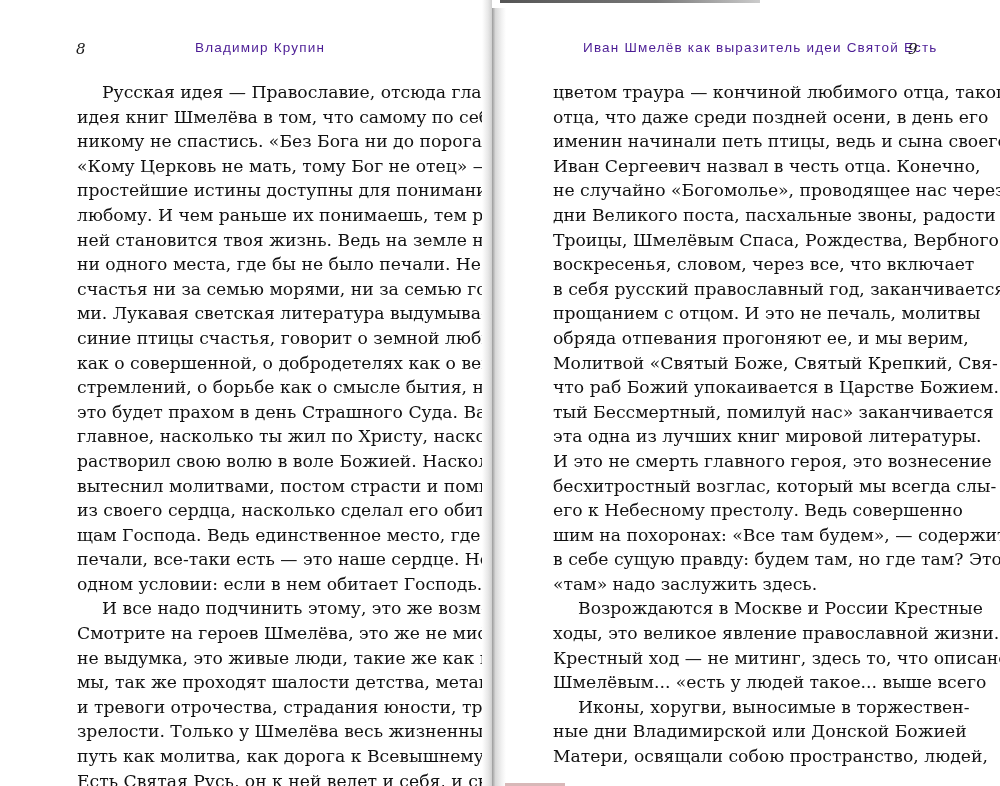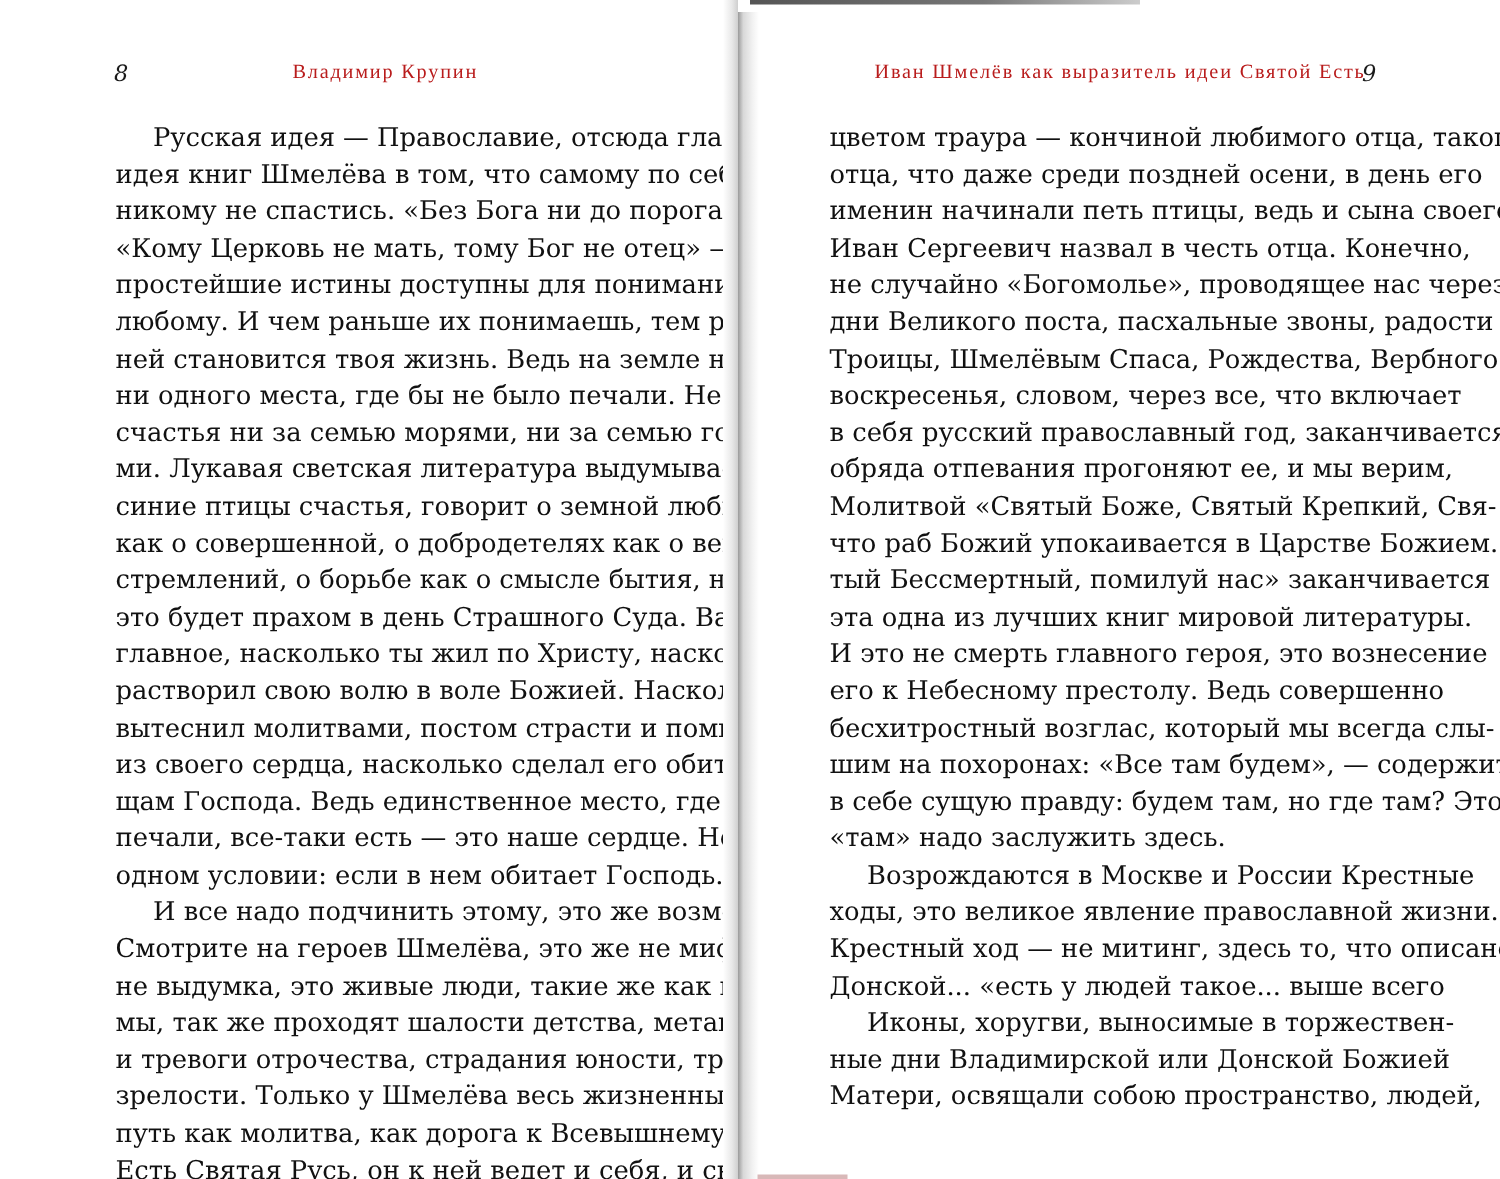--- a/index.html
+++ b/index.html
@@ -60,24 +60,24 @@
       left: 505px;
       top: 783px;
       width: 60px;
       height: 3px;
       background: #d8b8b8;
     }
 
     .running-head {
       position: absolute;
       top: 40px;
-      font-family: Liberation Serif, serif;
+      font-family: Liberation Sans, sans-serif;
       font-size: 13.5px;
       letter-spacing: 1.2px;
-      color: #b91c1c;
+      color: #4c1d95;
       white-space: nowrap;
     }
     .folio {
       position: absolute;
       top: 40px;
       font-family: "DejaVu Serif", serif;
       font-style: italic;
       font-size: 15px;
       color: #1a1a1a;
     }
@@ -154,35 +154,36 @@
     <div class="text-block">
         <span class="line">цветом траура — кончиной любимого отца, такого</span>
         <span class="line">отца, что даже среди поздней осени, в день его</span>
         <span class="line">именин начинали петь птицы, ведь и сына своего</span>
         <span class="line">Иван Сергеевич назвал в честь отца. Конечно,</span>
         <span class="line">не случайно «Богомолье», проводящее нас через</span>
         <span class="line">дни Великого поста, пасхальные звоны, радости</span>
         <span class="line">Троицы, Шмелёвым Спаса, Рождества, Вербного</span>
         <span class="line">воскресенья, словом, через все, что включает</span>
         <span class="line">в себя русский православный год, заканчивается</span>
+        <span class="line">прощанием с отцом. И это не печаль, молитвы</span>
         <span class="line">обряда отпевания прогоняют ее, и мы верим,</span>
         <span class="line">Молитвой «Святый Боже, Святый Крепкий, Свя-</span>
         <span class="line">что раб Божий упокаивается в Царстве Божием.</span>
         <span class="line">тый Бессмертный, помилуй нас» заканчивается</span>
         <span class="line">эта одна из лучших книг мировой литературы.</span>
         <span class="line">И это не смерть главного героя, это вознесение</span>
+        <span class="line">бесхитростный возглас, который мы всегда слы-</span>
         <span class="line">его к Небесному престолу. Ведь совершенно</span>
-        <span class="line">бесхитростный возглас, который мы всегда слы-</span>
         <span class="line">шим на похоронах: «Все там будем», — содержит</span>
         <span class="line">в себе сущую правду: будем там, но где там? Это</span>
         <span class="line last">«там» надо заслужить здесь.</span>
         <span class="line indent">Возрождаются в Москве и России Крестные</span>
         <span class="line">ходы, это великое явление православной жизни.</span>
         <span class="line">Крестный ход — не митинг, здесь то, что описано</span>
-        <span class="line">Донской... «есть у людей такое... выше всего</span>
+        <span class="line">Шмелёвым... «есть у людей такое... выше всего</span>
         <span class="line indent">Иконы, хоругви, выносимые в торжествен-</span>
         <span class="line">ные дни Владимирской или Донской Божией</span>
         <span class="line">Матери, освящали собою пространство, людей,</span>
       </div>
   </div>
 
   <div class="gutter-left"></div>
   <div class="gutter-right"></div>
   <div class="top-edge"></div>
   <div class="bottom-edge"></div>

